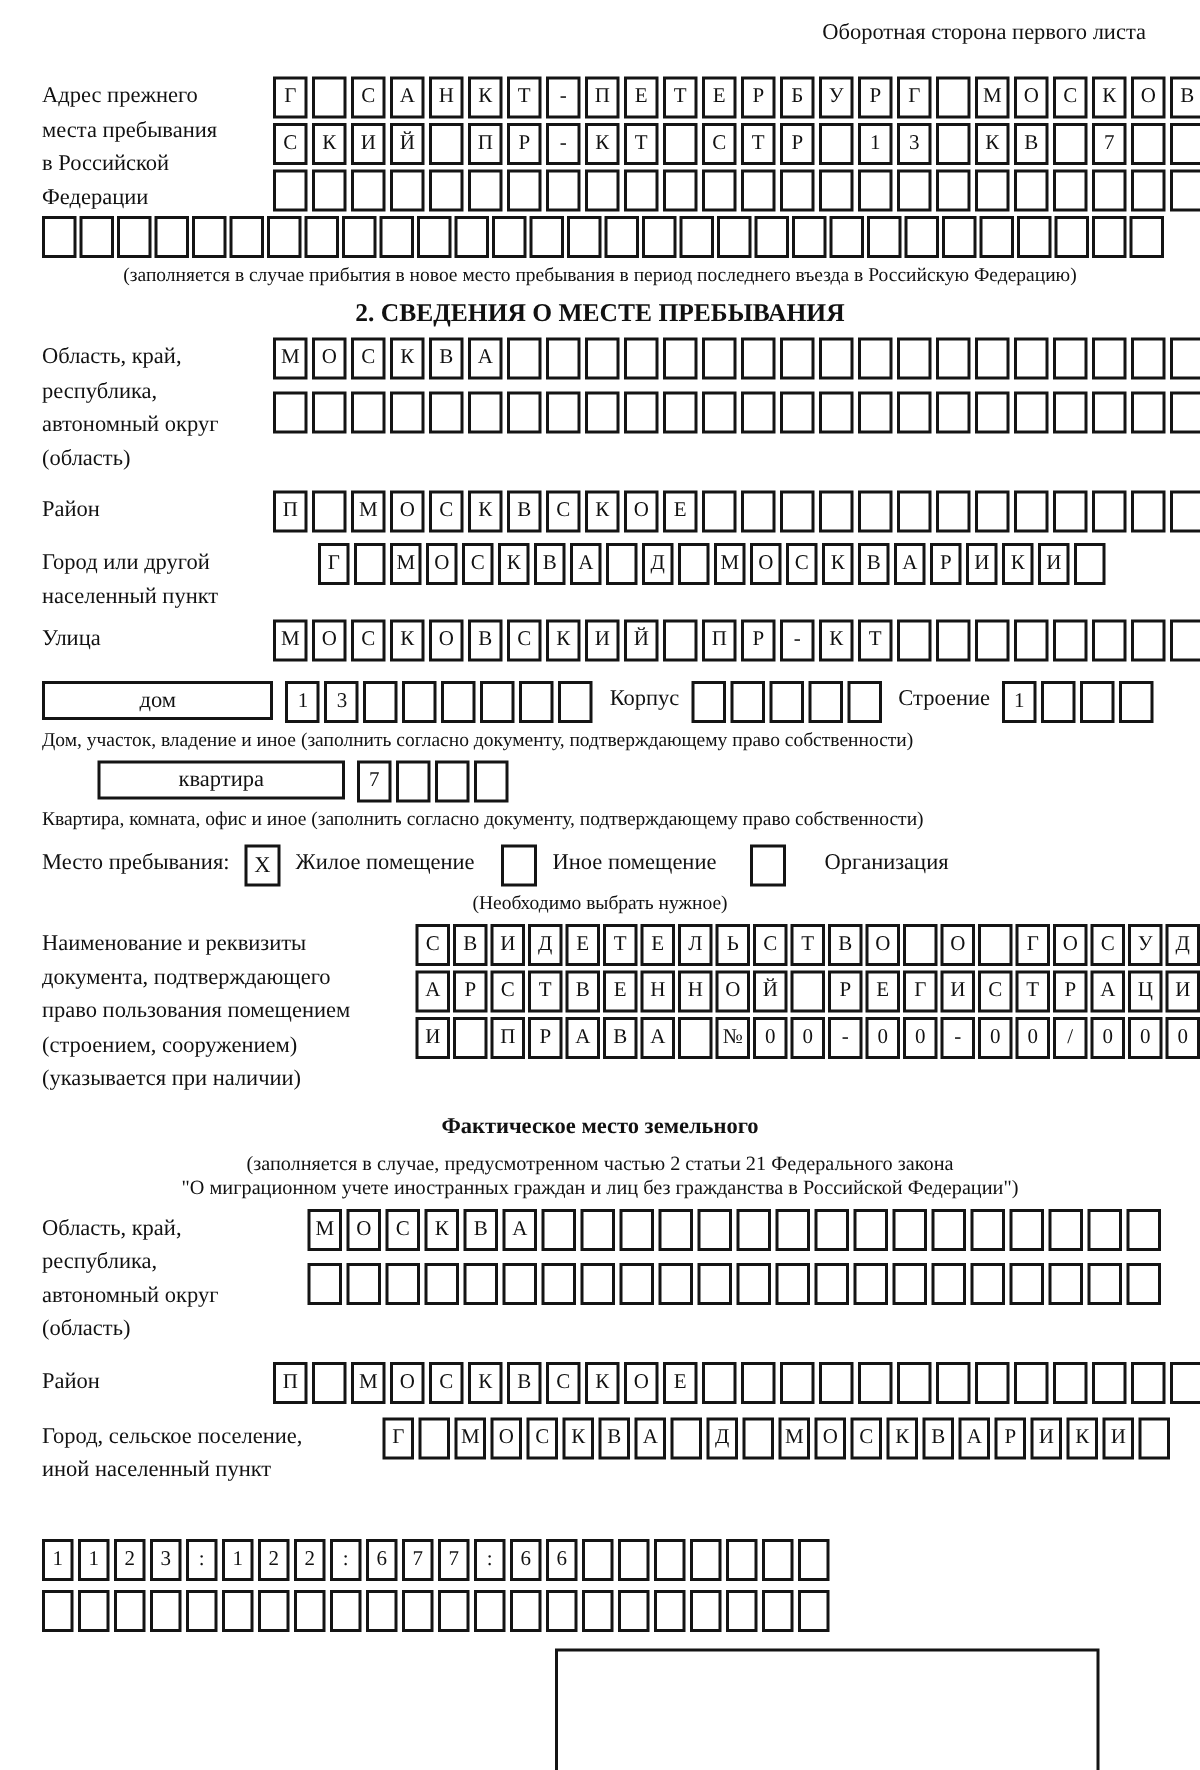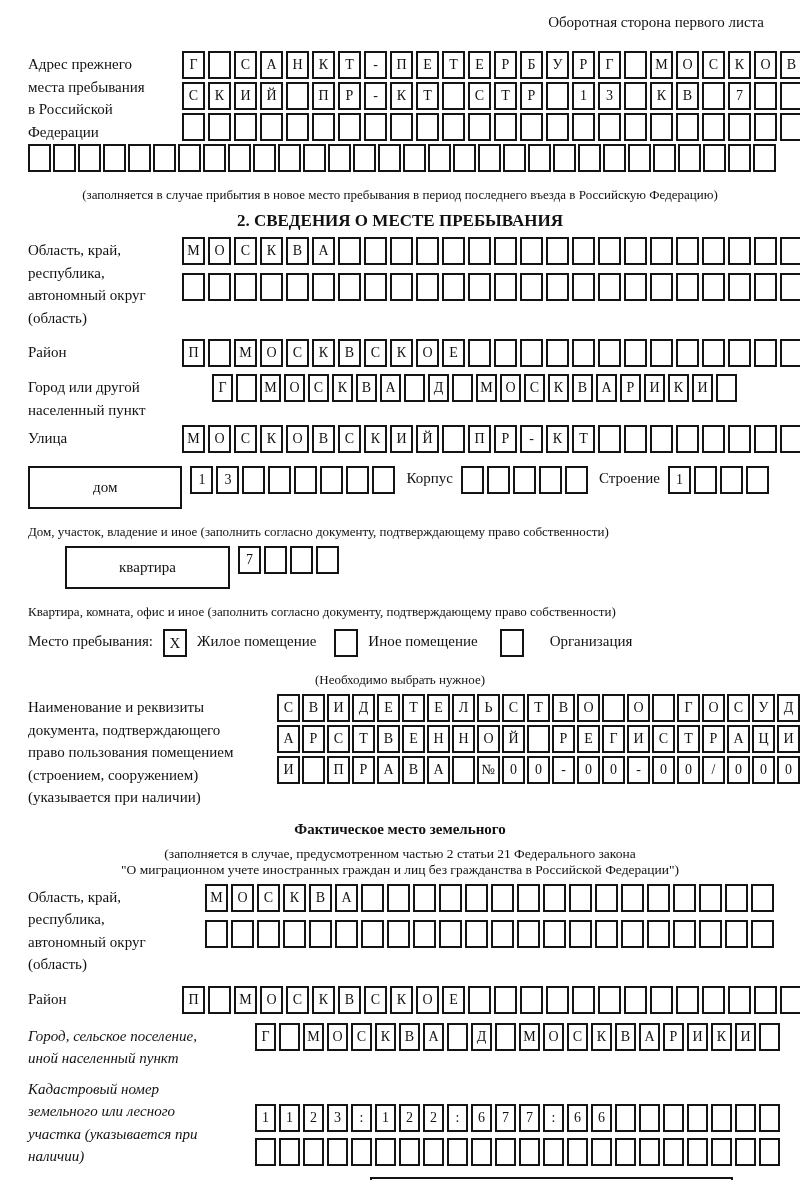--- a/index.html
+++ b/index.html
@@ -8,36 +8,36 @@
     width: 800px; height: 1180px;
     font-family: "Liberation Serif", "DejaVu Serif", serif;
     color: #111; font-size: 15px;
     padding: 14px 28px 0 28px;
     overflow: hidden;
   }
   .hdr { text-align: right; padding-right: 8px; margin-bottom: 20px; }
   .field { display: flex; align-items: flex-start; gap: 27px; }
   .flabel { flex: 0 0 127px; line-height: 1.5; padding-top: 2px; }
   .flabel.w150 { flex-basis: 150px; }
-  .flabel.w200 { flex-basis: 200px; font-style: italic; }
+  .flabel.w200 { flex-basis: 200px; }
   .flabel.w222 { flex-basis: 222px; }
   .rows { flex: 1 1 auto; }
   .boxrow { display: flex; margin-bottom: 3px; }
   .cbox {
     width: 23px; height: 28px; flex: 0 0 23px;
     border: 2px solid #141414; margin-right: 3px;
     display: inline-flex; align-items: center; justify-content: center;
     font-size: 14px; background: #fff;
   }
   .sm .cbox { width: 21px; flex-basis: 21px; }
   .g2 .cbox { margin-right: 2px; }
-  .note { font-size: 13px; text-align: center; margin-top: 15px; }
+  .note { font-size: 13px; text-align: center; margin-top: 3px; }
   .title { font-weight: bold; text-align: center; font-size: 17px; }
   .bigbox {
-    border: 2px solid #141414; height: 43px;
+    border: 2px solid #141414; height: 26px;
     display: inline-flex; align-items: center; justify-content: center;
     background:#fff;
   }
   .inlinelbl { padding: 4px 8px 0 8px; white-space: nowrap; }
   .chk {
     width: 24px; height: 28px; border: 2px solid #141414;
     display: inline-flex; align-items: center; justify-content: center;
     font-size: 15px; margin: 0 10px; background:#fff;
   }
   .stayrow { display: flex; align-items: flex-start; margin-top: 9px; }
@@ -567,21 +567,20 @@
         <span class="cbox">Р</span>
         <span class="cbox">И</span>
         <span class="cbox">К</span>
         <span class="cbox">И</span>
         <span class="cbox"></span>
       </div>
   </div>
 </div>
 
 <div class="field mt6">
-  <div class="flabel w200">Кадастровый номер земельного или лесного участка (указывается при наличии)</div>
   <div class="rows" style="padding-top:28px">
     <div class="boxrow sm gap8" style="margin-bottom:6px">
         <span class="cbox">1</span>
         <span class="cbox">1</span>
         <span class="cbox">2</span>
         <span class="cbox">3</span>
         <span class="cbox">:</span>
         <span class="cbox">1</span>
         <span class="cbox">2</span>
         <span class="cbox">2</span>

